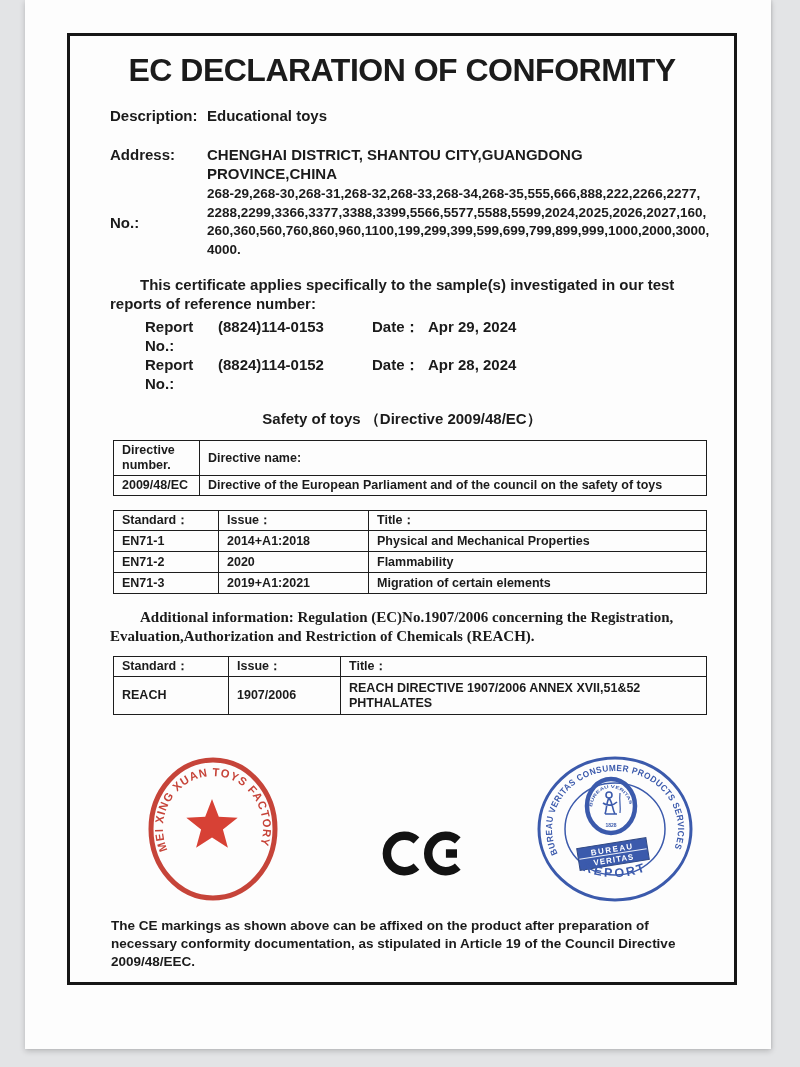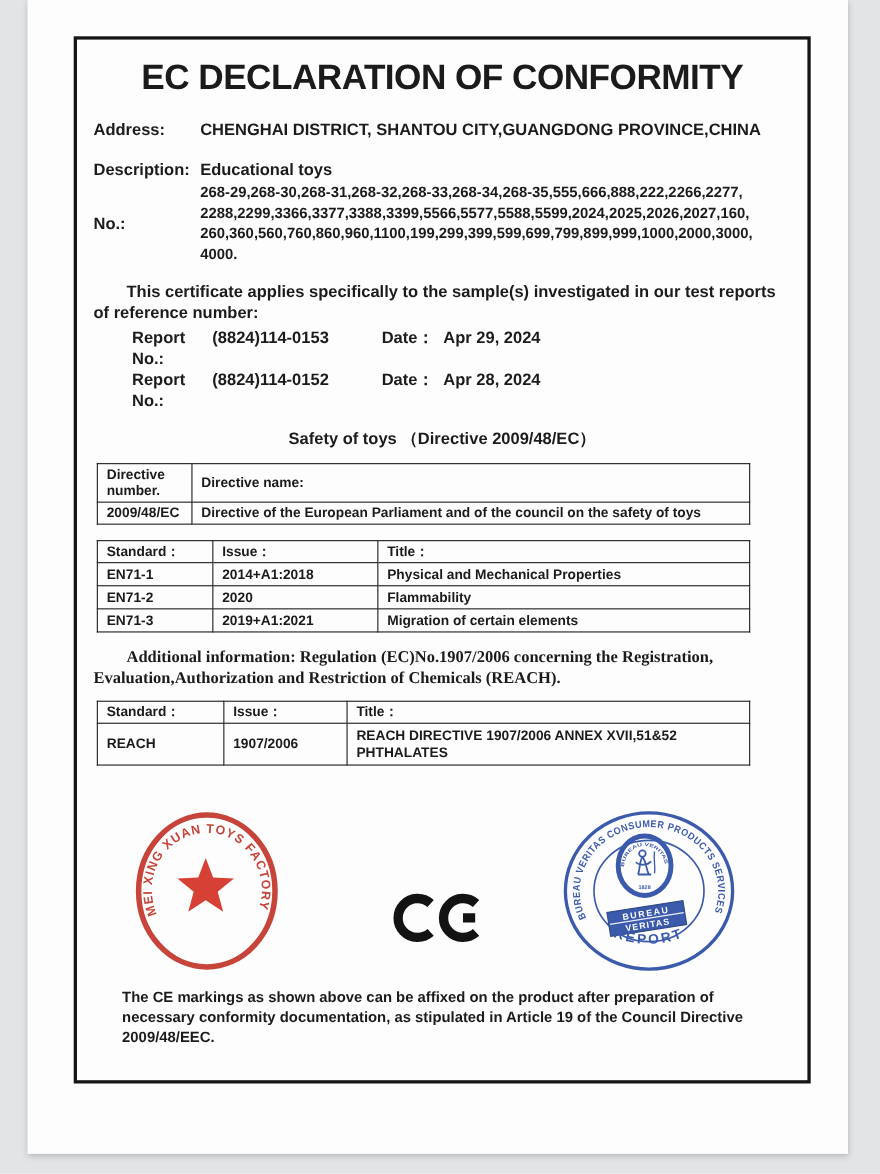--- a/index.html
+++ b/index.html
@@ -14,21 +14,21 @@
   .sheet {
     position:absolute; left:25px; top:0;
     width:746px; height:1049px;
     background:#fdfdfd;
     box-shadow:0 2px 6px rgba(0,0,0,.20), 1px 0 2px rgba(0,0,0,.08);
   }
   .frame {
     position:absolute; left:42px; top:33px;
     width:670px; height:952px;
     border:3px solid #161616;
-    padding:0 15px;
+    padding:0 40px;
     font-weight:bold;
   }
   .title {
     margin-top:16px;
     text-align:center;
     font-size:32px;
     letter-spacing:-0.5px;
     font-weight:bold;
     white-space:nowrap;
   }
@@ -71,28 +71,28 @@
 </style>
 </head>
 <body>
 
 <div class="sheet">
   <div class="frame">
 
     <h1 class="title">EC DECLARATION OF CONFORMITY</h1>
 
 
+    <div class="field-row row-description">
+      <span class="field-label">Description:</span>
+      <span class="field-value">Educational toys</span>
+    </div>
+
     <div class="field-row row-address">
       <span class="field-label">Address:</span>
       <span class="field-value">CHENGHAI DISTRICT, SHANTOU CITY,GUANGDONG PROVINCE,CHINA</span>
-    </div>
-
-    <div class="field-row row-description">
-      <span class="field-label">Description:</span>
-      <span class="field-value">Educational toys</span>
     </div>
 
     <div class="field-row row-no">
       <span class="field-label">No.:</span>
       <div class="no-lines">
         <div>268-29,268-30,268-31,268-32,268-33,268-34,268-35,555,666,888,222,2266,2277,</div>
         <div>2288,2299,3366,3377,3388,3399,5566,5577,5588,5599,2024,2025,2026,2027,160,</div>
         <div>260,360,560,760,860,960,1100,199,299,399,599,699,799,899,999,1000,2000,3000,</div>
         <div>4000.</div>
       </div>

